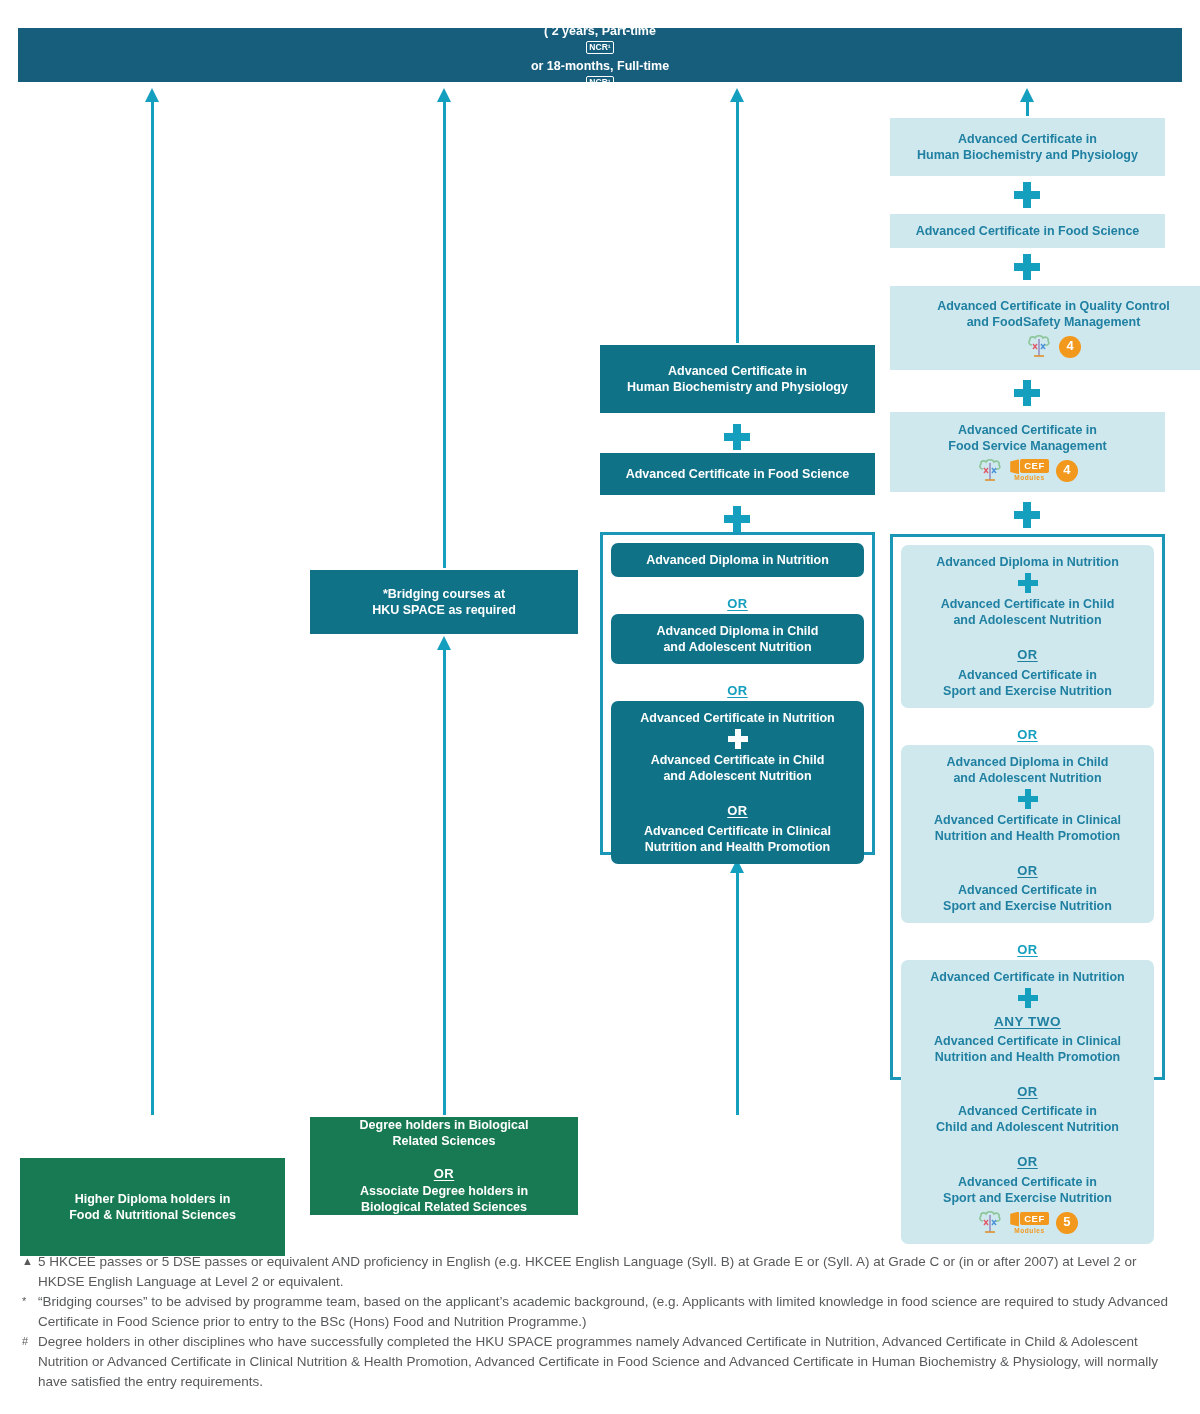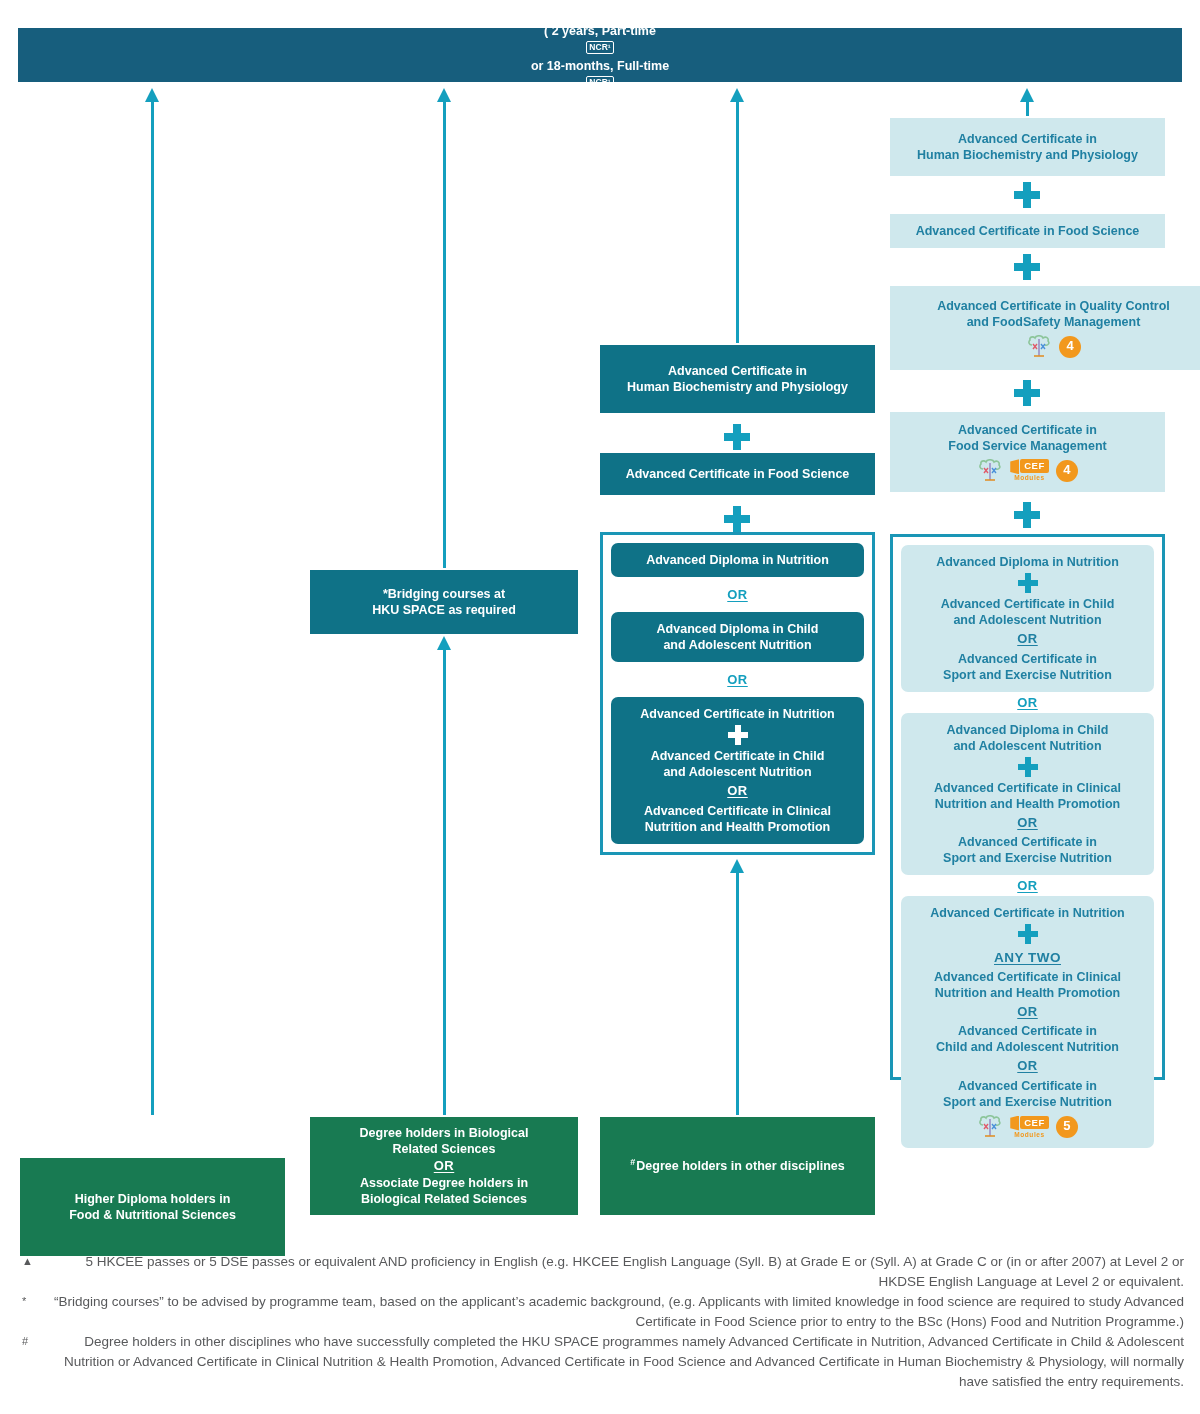--- a/index.html
+++ b/index.html
@@ -45,21 +45,21 @@
   .plus{position:relative;width:26px;height:26px;flex:none;}
   .plus::before{content:"";position:absolute;left:9px;top:0;width:8px;height:100%;background:var(--accent);}
   .plus::after{content:"";position:absolute;top:9px;left:0;height:8px;width:100%;background:var(--accent);}
   .plus.abs{position:absolute;}
   .plus.sm{width:20px;height:20px;margin:3px auto;}
   .plus.sm::before{left:7px;width:6px;}
   .plus.sm::after{top:7px;height:6px;}
   .plus.white::before,.plus.white::after{background:#fff;}
   
   .or{font-weight:bold;color:var(--accent);text-decoration:underline;text-underline-offset:2px;
-      font-size:13px;text-align:center;letter-spacing:.5px;padding:3px 0;}
+      font-size:13px;text-align:center;letter-spacing:.5px;padding:3px 0;margin-top:16px;}
   .or.white{color:#fff;}
   .or.lt{color:var(--ltext);}
   .anytwo{font-weight:bold;color:var(--ltext);text-decoration:underline;text-underline-offset:2px;
       font-size:13.5px;text-align:center;letter-spacing:.5px;padding:2px 0;}
   
   .icons{display:flex;align-items:center;justify-content:center;gap:7px;margin-top:5px;}
   .nbadge{display:inline-flex;align-items:center;justify-content:center;width:22px;height:22px;
           border-radius:50%;background:var(--orange);color:#fff;font-size:13px;font-weight:bold;}
   .cef-wrap{display:inline-flex;flex-direction:column;align-items:center;line-height:1;}
   .cef-row{display:flex;align-items:flex-start;}
@@ -67,21 +67,21 @@
             clip-path:polygon(0 15%,100% 0,100% 100%,0 85%);margin-right:1px;}
   .cef-tag{background:var(--orange);color:#fff;font-size:9.5px;font-weight:bold;
            padding:2px 4px;border-radius:2px;letter-spacing:.5px;}
   .cef-mod{color:var(--orange);font-size:6.5px;font-weight:bold;letter-spacing:.6px;margin-top:1px;}
   sup.mark{font-size:9px;vertical-align:super;margin-right:1px;}
   
   .foot{position:absolute;left:22px;top:1252px;width:1162px;color:var(--gray);
         font-size:13.5px;line-height:1.48;}
   .fn{display:flex;gap:4px;}
   .fn .m{flex:none;width:12px;font-size:11px;padding-top:1px;text-align:left;}
-  .fn .t{flex:1;text-align:right;}
+  .fn .t{flex:1;}
 </style>
 </head>
 <body>
 
 <div class="page">
 
   <div class="hdr">
     <div class="hdr-title">BSc (Hons) Human and Nutrition Extension Programme</div>
     <div class="hdr-sub">
       <span>( 2 years, Part-time</span>
@@ -254,23 +254,20 @@
 Food &amp; Nutritional Sciences</div>
 
   <div class="box green" style="left:310px;top:1117px;width:268px;height:98px;padding:6px 4px;">
     <span class="pre">Degree holders in Biological
 Related Sciences</span>
     <span class="or white" style="padding:1px 0;">OR</span>
     <span class="pre">Associate Degree holders in
 Biological Related Sciences</span>
   </div>
 
-  <div class="box green" style="left:600px;top:1117px;width:275px;height:98px;">
-    <span><sup class="mark">#</sup><span>Degree holders in other disciplines</span></span>
-  </div>
 
 
   <div class="foot">
     <div class="fn">
       <span class="m">▲</span>
       <span class="t">5 HKCEE passes or 5 DSE passes or equivalent AND proficiency in English (e.g. HKCEE English Language (Syll. B) at Grade E or (Syll. A) at Grade C or (in or after 2007) at Level 2 or HKDSE English Language at Level 2 or equivalent.</span>
     </div>
     <div class="fn">
       <span class="m">*</span>
       <span class="t">“Bridging courses” to be advised by programme team, based on the applicant’s academic background, (e.g. Applicants with limited knowledge in food science are required to study Advanced Certificate in Food Science prior to entry to the BSc (Hons) Food and Nutrition Programme.)</span>

